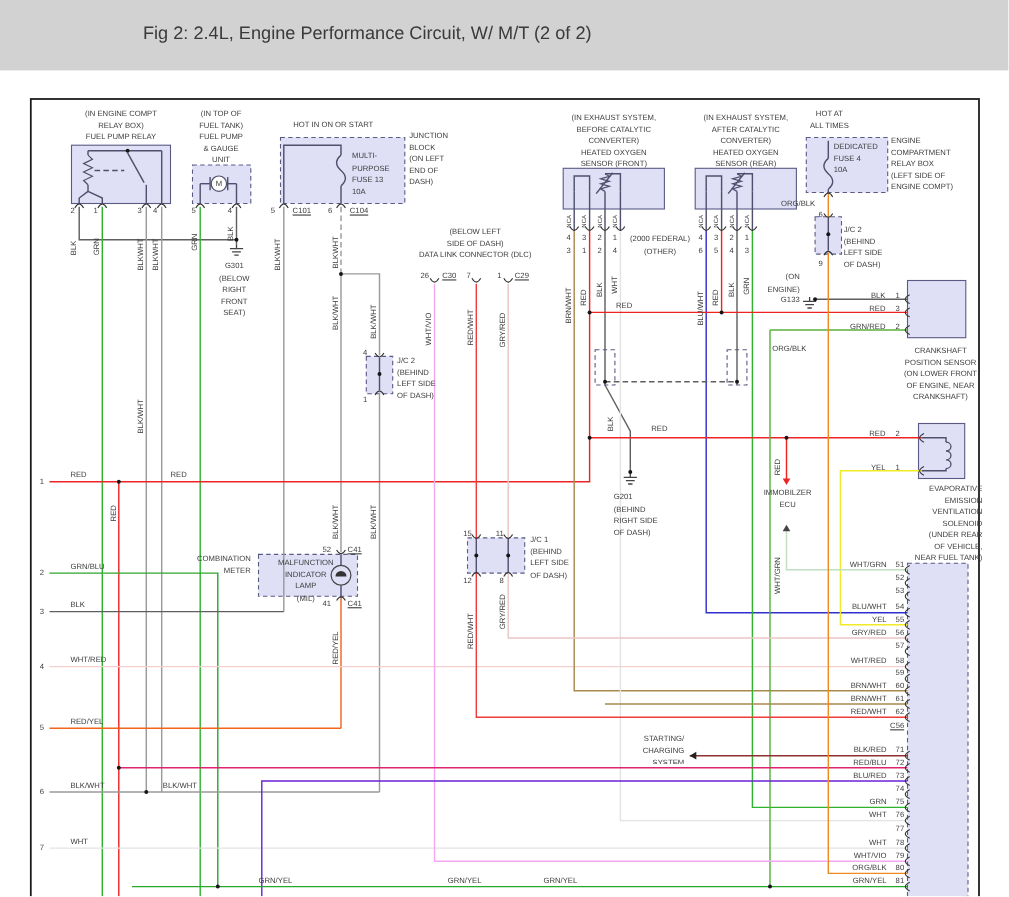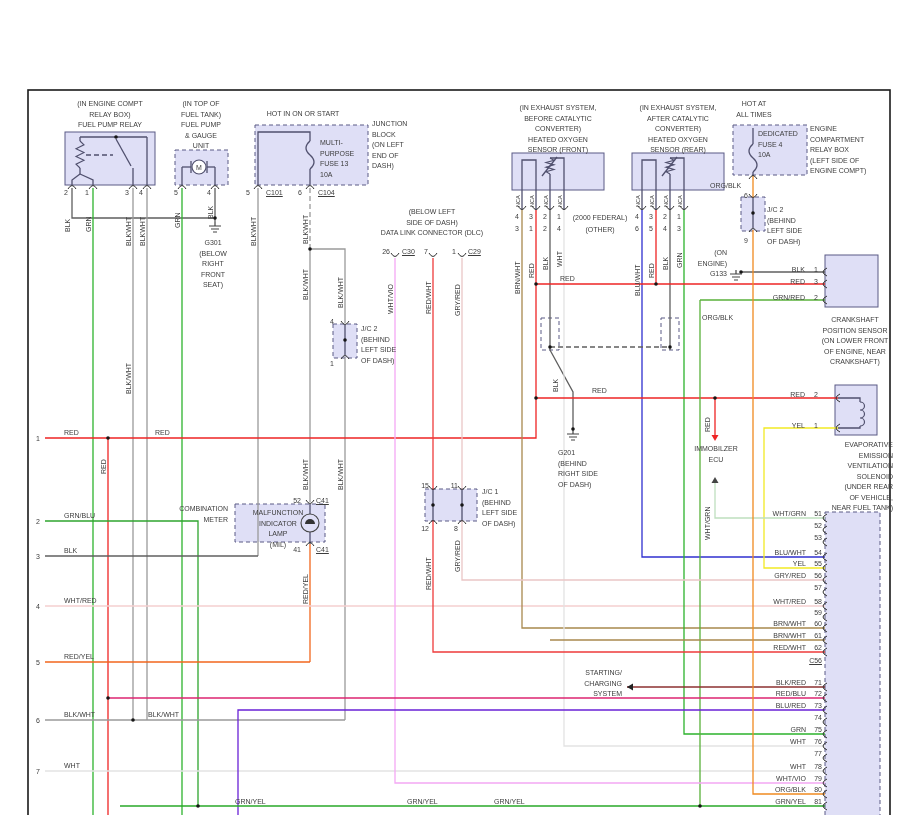--- a/index.html
+++ b/index.html
@@ -12,20 +12,23 @@
   .lb{position:absolute;font:7px/10.5px "Liberation Sans",sans-serif;color:#3c3c3c;white-space:pre;}
   .lb.c{transform:translateX(-50%);text-align:center;}
   .lb.r{transform:translateX(-100%);text-align:right;}
   .lb.v{transform-origin:0 0;transform:rotate(-90deg);}
   .lb.u{text-decoration:underline;}
 </style>
 </head>
 <body>
 
 <div class="stage">
+  <div class="titlebar">
+    <span class="figtitle">Fig 2: 2.4L, Engine Performance Circuit, W/ M/T (2 of 2)</span>
+  </div>
   <svg id="wires" width="917" height="815" viewBox="0 0 917 815">
       <rect x="28" y="90" width="862" height="740" fill="none" stroke="#1a1a1a" stroke-width="1.6"></rect>
       <rect x="65" y="132" width="90" height="53" fill="#dfdff6" stroke="#5a5a85" stroke-width="1"></rect>
       <rect x="175" y="150" width="53" height="35" fill="#dfdff6" stroke="#5a5a85" stroke-width="1" stroke-dasharray="4 3"></rect>
       <rect x="255" y="125" width="113" height="60" fill="#dfdff6" stroke="#5a5a85" stroke-width="1" stroke-dasharray="4 3"></rect>
       <rect x="512" y="153" width="92" height="37" fill="#dfdff6" stroke="#5a5a85" stroke-width="1"></rect>
       <rect x="632" y="153" width="92" height="37" fill="#dfdff6" stroke="#5a5a85" stroke-width="1"></rect>
       <rect x="733" y="125" width="74" height="50" fill="#dfdff6" stroke="#5a5a85" stroke-width="1" stroke-dasharray="4 3"></rect>
       <rect x="741" y="197" width="24" height="34" fill="#dfdff6" stroke="#5a5a85" stroke-width="1" stroke-dasharray="4 3"></rect>
       <rect x="333" y="324" width="24" height="34" fill="#dfdff6" stroke="#5a5a85" stroke-width="1" stroke-dasharray="4 3"></rect>

